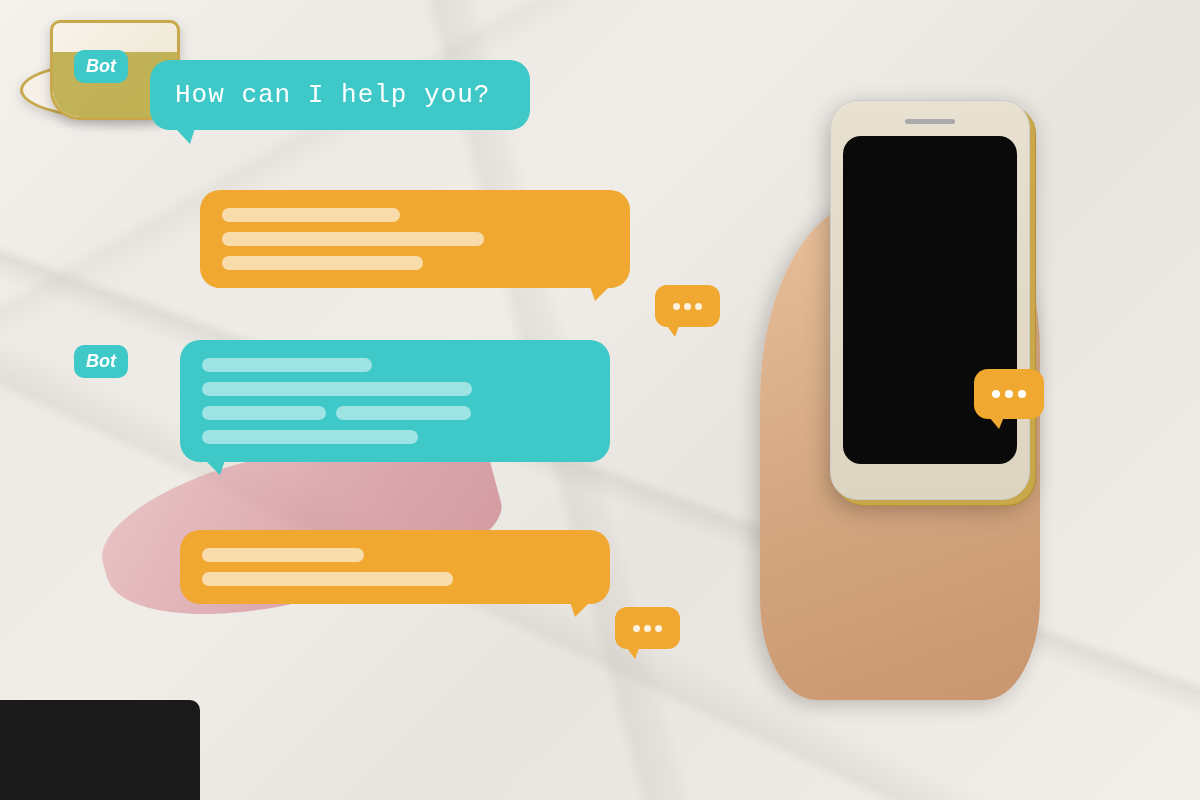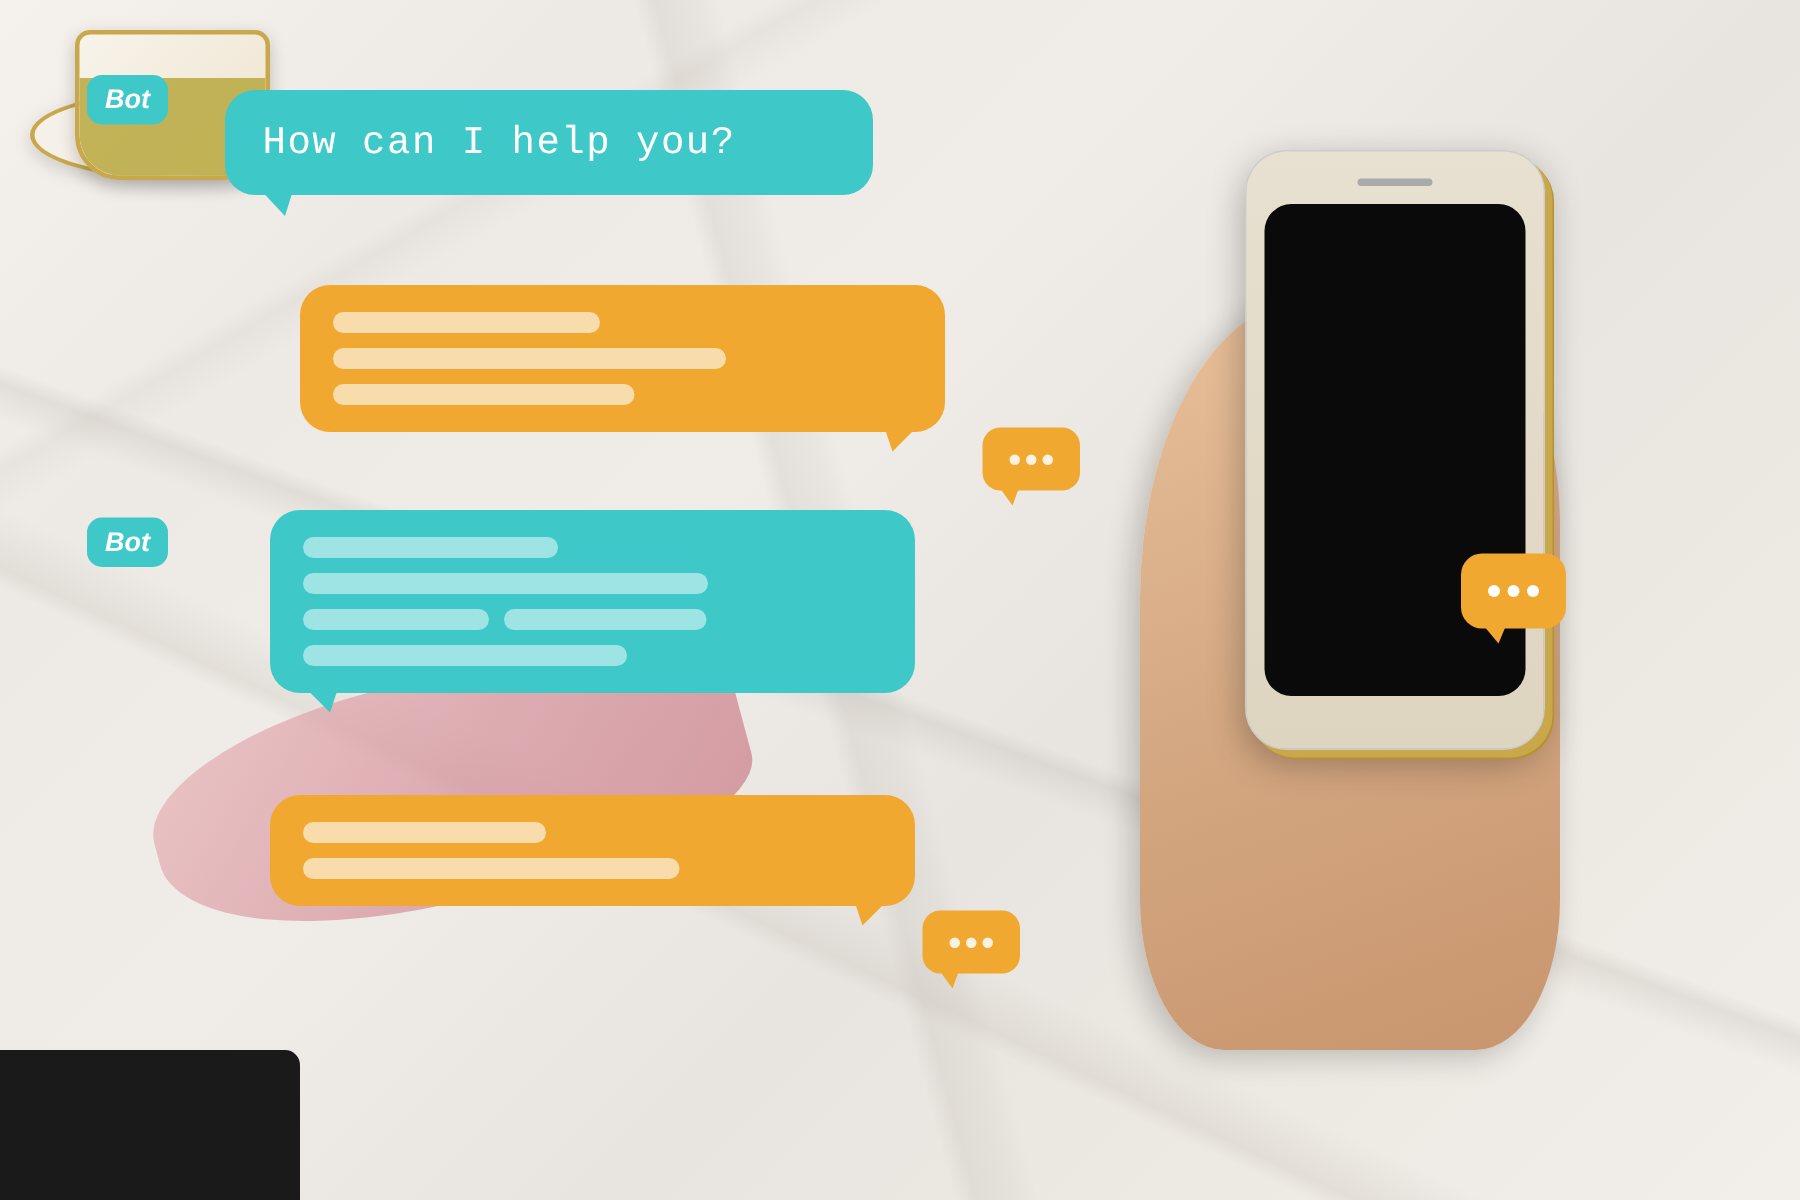--- a/index.html
+++ b/index.html
@@ -208,28 +208,29 @@
     
     .bot-label {
       display: inline-block;
       background: #3ec8c8;
       color: white;
       font-size: 18px;
       font-weight: bold;
       padding: 6px 12px;
       border-radius: 10px;
       font-style: italic;
+      margin-left: 16px;
     }
 
     
     .bubble-bot-1 {
       position: absolute;
       top: -120px;
       left: 120px;
-      width: 432px;
+      width: 380px;
       background: #3ec8c8;
       border-radius: 20px;
       padding: 20px 25px;
     }
 
     .bubble-bot-1::after {
       content: '';
       position: absolute;
       bottom: -14px;
       left: 25px;

